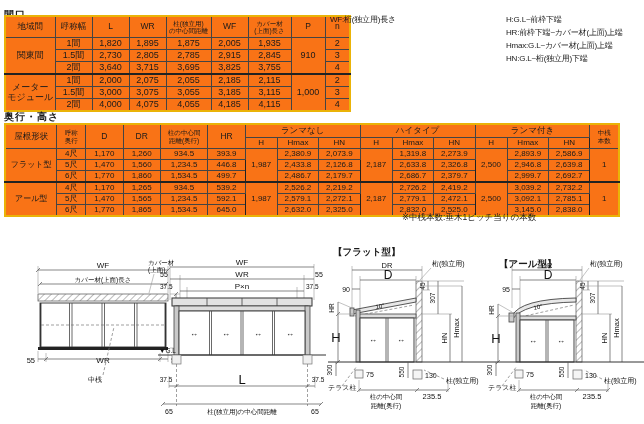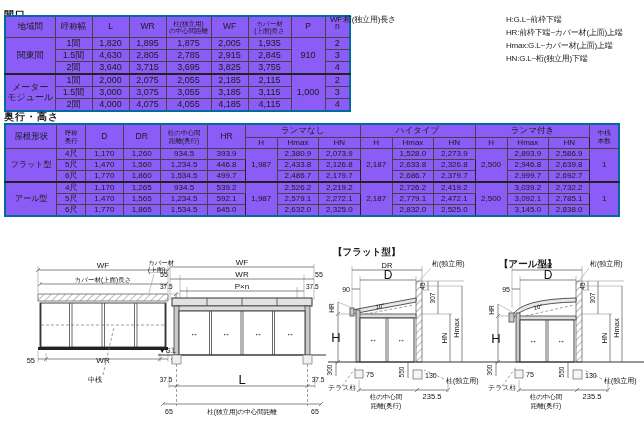--- a/index.html
+++ b/index.html
@@ -3,21 +3,21 @@
 <meta charset="utf-8">
 <style>
   html,body{margin:0;padding:0;background:#fff;}
   .page{position:relative;width:644px;height:424px;background:#ffffff;overflow:hidden;
         font-family:"Liberation Sans","DejaVu Sans",sans-serif;color:#1a1a1a;}
   .abs{position:absolute;}
   .sec-title{font-size:10px;font-weight:bold;letter-spacing:1px;}
   .pre{white-space:pre-line;}
   
   table.tbl{border-collapse:collapse;table-layout:fixed;position:absolute;
-            border:2px solid #0369a1;background:#8b5cf6;}
+            border:2px solid #eab308;background:#f97316;}
   table.tbl th,table.tbl td{border:1px solid #444;padding:0;text-align:center;
             vertical-align:middle;font-weight:normal;line-height:1.08;}
   #t1 th{height:20px;font-size:8.5px;}
   #t1 td{height:11px;font-size:9px;}
   #t2 thead tr.h1 th{height:12px;font-size:8.5px;}
   #t2 thead tr.h2 th{height:10px;font-size:8px;}
   #t2 td{height:10px;font-size:8px;}
   .xs{font-size:6.5px !important;}
   tr.gsep td{border-top:2px solid #222;}
   #t2 td.gl,#t2 th.gl{border-left:1.6px solid #222;}
@@ -79,21 +79,21 @@
         <td>1,820</td>
         <td>1,895</td>
         <td>1,875</td>
         <td>2,005</td>
         <td>1,935</td>
         <td rowspan="3">910</td>
         <td>2</td>
       </tr>
       <tr>
         <td>1.5間</td>
-        <td>4,630</td>
+        <td>2,730</td>
         <td>2,805</td>
         <td>2,785</td>
         <td>2,915</td>
         <td>2,845</td>
         <td>3</td>
       </tr>
       <tr>
         <td>2間</td>
         <td>3,640</td>
         <td>3,715</td>
@@ -199,21 +199,21 @@
         <td rowspan="3">フラット型</td>
         <td>4尺</td>
         <td>1,170</td>
         <td>1,260</td>
         <td>934.5</td>
         <td>393.9</td>
         <td rowspan="3" class="gl">1,987</td>
         <td>2,380.9</td>
         <td>2,073.9</td>
         <td rowspan="3" class="gl">2,187</td>
-        <td>1,528.0</td>
+        <td>1,319.8</td>
         <td>2,273.9</td>
         <td rowspan="3" class="gl">2,500</td>
         <td>2,893.9</td>
         <td>2,586.9</td>
         <td rowspan="3" class="gl">1</td>
       </tr>
       <tr>
         <td>5尺</td>
         <td>1,470</td>
         <td>1,560</td>
@@ -279,20 +279,21 @@
         <td>2,632.0</td>
         <td>2,325.0</td>
         <td>2,832.0</td>
         <td>2,525.0</td>
         <td>3,145.0</td>
         <td>2,838.0</td>
       </tr>
     </tbody>
   </table>
 
+  <div class="abs note" style="left:402px;top:212px;">※中桟本数:垂木1ピッチ当りの本数</div>
 
   <div class="abs dtitle" style="left:333px;top:246px;">【フラット型】</div>
   <div class="abs dtitle" style="left:499px;top:246px;margin-top:12px;">【アール型】</div>
 
   <svg style="left:2px;top:258px;" width="186" height="160" viewBox="0 0 186 160">
     <defs>
       <pattern id="ph1" width="5" height="5" patternUnits="userSpaceOnUse" patternTransform="rotate(45)">
         <line x1="0" y1="0" x2="0" y2="5" stroke="#8a8a8a" stroke-width="1.2"></line>
       </pattern>
     </defs>

